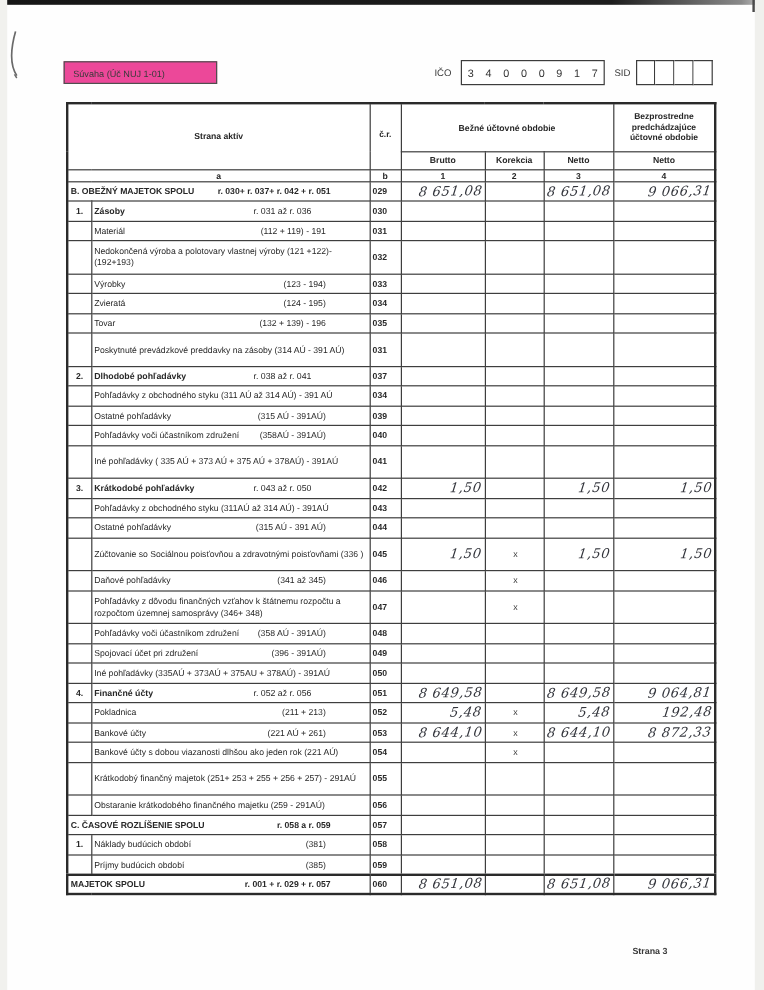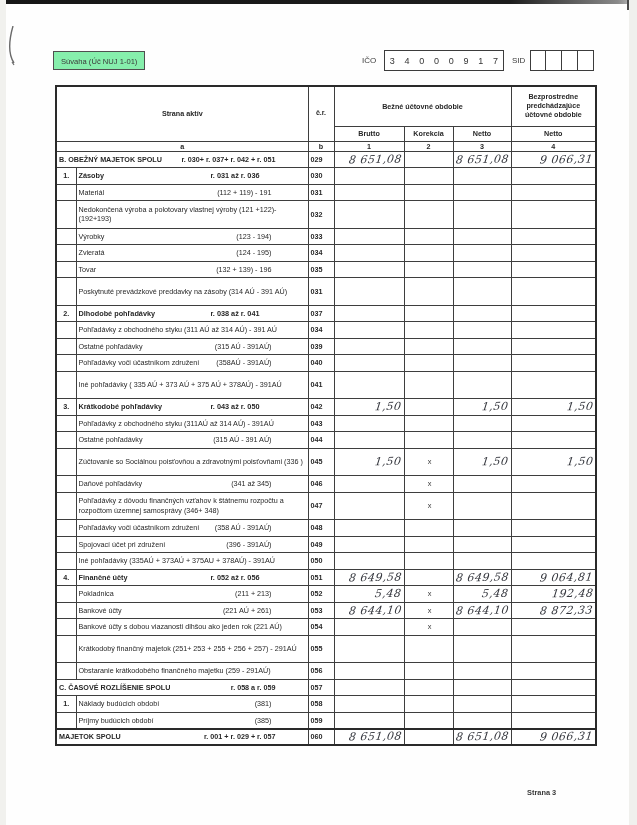--- a/index.html
+++ b/index.html
@@ -7,44 +7,44 @@
         font-family:"Liberation Sans",sans-serif;color:#2a2a2a;}
   
   .top-strip{position:absolute;left:0;top:0;width:637px;height:4px;
              background:linear-gradient(to right,#161616 0%,#1d1d1d 80%,#8a8a8a 97%,#c9c9c9 100%);}
   .edge-left{position:absolute;left:0;top:0;width:6px;height:825px;background:#f1f1ee;}
   .edge-right{position:absolute;right:0;top:0;width:8px;height:825px;background:#f0f0ed;}
   .corner-hook{position:absolute;left:6px;top:26px;}
   .tr-artifact{position:absolute;left:627px;top:0;width:2px;height:10px;background:#4a4a4a;}
 
   
-  .form-id-box{position:absolute;left:53px;top:51px;width:92px;height:19px;
+  .form-id-box{position:absolute;left:53px;top:51px;width:128px;height:19px;
                border:1px solid #4f4f4f;font-size:7.6px;color:#3a3a3a;
-               line-height:19px;padding-left:7px;box-sizing:border-box;background:#86efac;}
+               line-height:19px;padding-left:7px;box-sizing:border-box;background:#ec4899;}
   .ico-label{position:absolute;left:362px;top:56px;font-size:8px;color:#3a3a3a;}
   .ico-box{position:absolute;left:384px;top:50px;width:120px;height:21px;border:1.4px solid #3c3c3c;
            display:flex;align-items:center;justify-content:space-around;background:#fff;box-sizing:border-box;}
   .ico-box span{font-size:9px;color:#333;}
   .sid-label{position:absolute;left:512px;top:56px;font-size:8px;color:#3a3a3a;}
   .sid-box{position:absolute;left:530px;top:50px;height:21px;display:flex;box-sizing:border-box;}
   .sid-box div{width:16px;height:21px;border:1.2px solid #3c3c3c;border-left:none;background:#fff;box-sizing:border-box;}
   .sid-box div:first-child{border-left:1.2px solid #3c3c3c;}
   .page-footer{position:absolute;left:527px;top:788px;font-size:7.4px;font-weight:bold;color:#3a3a3a;}
 
   
   table.bal{position:absolute;left:55px;top:85px;width:540px;border-collapse:collapse;
             table-layout:fixed;border:2px solid #2a2a2a;background:#fff;}
   table.bal td{border:1px solid #3e3e3e;font-size:7.2px;color:#272727;padding:0 2px;
                overflow:hidden;box-sizing:border-box;vertical-align:middle;}
   td.hc{font-weight:bold;text-align:center;font-size:7.4px;line-height:1.25;}
   td.idx{font-weight:bold;text-align:center;font-size:7px;padding:0;}
   td.num{vertical-align:top;text-align:center;font-weight:bold;font-size:7px;padding-top:1px;}
   td.lab .flexwrap{display:flex;justify-content:space-between;align-items:center;width:100%;}
   td.lab .formula{padding-right:34px;white-space:nowrap;}
-  td.lab .formula.fb{padding-right:46px;font-weight:bold;text-align:center;}
+  td.lab .formula.fb{padding-right:46px;font-weight:normal;text-align:center;}
   td.lab.bold{font-weight:bold;font-size:7.3px;margin-left:25px;}
   td.lab.inline-cell{white-space:nowrap;}
   td.lab.inline-cell.wrap{white-space:normal;line-height:1.3;}
   td.section-lab{font-weight:bold;font-size:7.5px;}
   td.section-lab .sec-formula{padding-right:30px;white-space:nowrap;}
   td.code{text-align:left;font-weight:bold;font-size:7.2px;padding:0;}
   td.val{text-align:right;padding-right:5px;}
   td.val.xcell{text-align:center;font-size:7.4px;color:#3b3b3b;padding-right:0;}
   span.hw{display:inline-block;font-family:"DejaVu Serif",serif;font-style:italic;
           font-size:11px;color:#33353c;transform:skewX(-8deg) rotate(-1deg);

